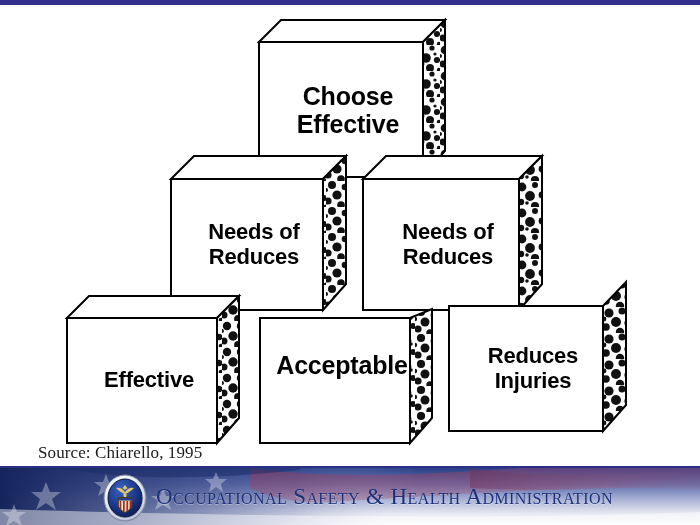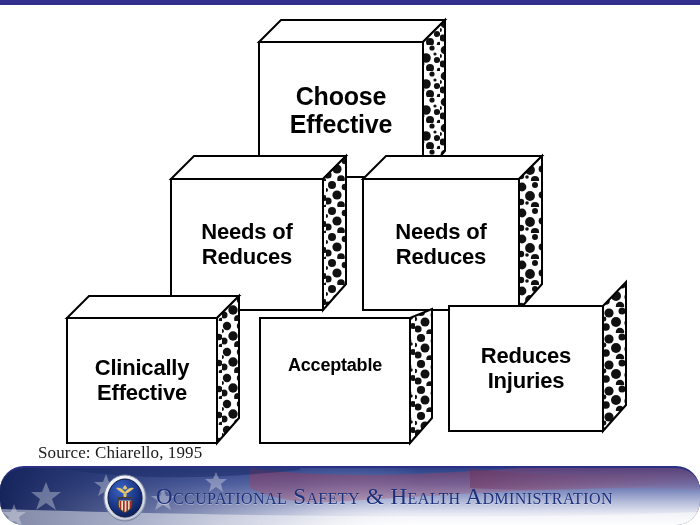--- a/index.html
+++ b/index.html
@@ -45,20 +45,21 @@
     flex-direction: column;
     align-items: center;
     justify-content: center;
     text-align: left;
     font-family: "Liberation Sans", sans-serif;
     font-weight: bold;
     color: #000000;
     line-height: 1.12;
     letter-spacing: -0.2px;
     pointer-events: none;
+    padding-left: 7px;
   }
   .block-label .ln { display: block; white-space: nowrap; }
 
   
   #source-note {
     position: absolute;
     left: 38px;
     top: 443px;
     font-family: "Liberation Serif", serif;
     font-size: 17px;
@@ -69,21 +70,20 @@
 
   
   #footer {
     position: absolute;
     left: 0; top: 466px;
     width: 700px; height: 59px;
     overflow: hidden;
     background: #1d2a63;
     border-top: 2px solid #2b2f86;
     box-sizing: border-box;
-    border-radius: 24px;
   }
   #footer-bg { position: absolute; left:0; top:0; width:700px; height:59px; }
   #footer-title {
     position: absolute;
     left: 156px;
     top: 0;
     height: 57px;
     display: flex;
     align-items: center;
     font-family: "Liberation Serif", serif;
@@ -207,21 +207,20 @@
             <circle cx="16" cy="24" r="3.9" fill="#111"></circle>
             <circle cx="25" cy="25" r="2.3" fill="#111"></circle>
             <circle cx="0" cy="10" r="2.0" fill="#111"></circle>
           </pattern>
         </defs>
         <polygon points="1,23 23,1 173,1 151,23" fill="#ffffff" stroke="#000" stroke-width="2"></polygon>
         <polygon points="151,23 173,1 173,123 151,148" fill="url(#speck4)" stroke="#000" stroke-width="2"></polygon>
         <rect x="1" y="23" width="150" height="125" fill="#ffffff" stroke="#000" stroke-width="2"></rect>
       </svg>
       <div class="block-label" style="left:1px; top:23px; width:150px; height:125px; font-size:22px;">
-        <span class="ln">Clinically</span>
         <span class="ln">Effective</span>
       </div>
     </div>
 
     <div class="block" style="left:259px; top:303px; width:198px; height:137px;">
       <svg width="198" height="137" viewBox="0 0 198 137">
         <defs>
           <pattern id="speck5" patternUnits="userSpaceOnUse" width="26" height="26">
             <rect width="26" height="26" fill="#ffffff"></rect>
             <circle cx="6" cy="4" r="4.1" fill="#111"></circle>
@@ -230,21 +229,21 @@
             <circle cx="24" cy="18" r="3.0" fill="#111"></circle>
             <circle cx="3" cy="21" r="3.6" fill="#111"></circle>
             <circle cx="15" cy="25" r="3.7" fill="#111"></circle>
             <circle cx="0" cy="11" r="2.2" fill="#111"></circle>
             <circle cx="22" cy="10" r="1.8" fill="#111"></circle>
           </pattern>
         </defs>
         <polygon points="151,10 173,1 173,110 151,135" fill="url(#speck5)" stroke="#000" stroke-width="2"></polygon>
         <rect x="1" y="10" width="150" height="125" fill="#ffffff" stroke="#000" stroke-width="2"></rect>
       </svg>
-      <div class="block-label" style="left:1px; top:10px; width:150px; height:94px; font-size:18px;">
+      <div class="block-label" style="left:1px; top:10px; width:150px; height:94px; font-size:25px;">
         <span class="ln">Acceptable</span>
       </div>
     </div>
 
     <div class="block" style="left:448px; top:276px; width:205px; height:152px;">
       <svg width="205" height="152" viewBox="0 0 205 152">
         <defs>
           <pattern id="speck6" patternUnits="userSpaceOnUse" width="26" height="26">
             <rect width="26" height="26" fill="#ffffff"></rect>
             <circle cx="5" cy="6" r="4.6" fill="#111"></circle>

